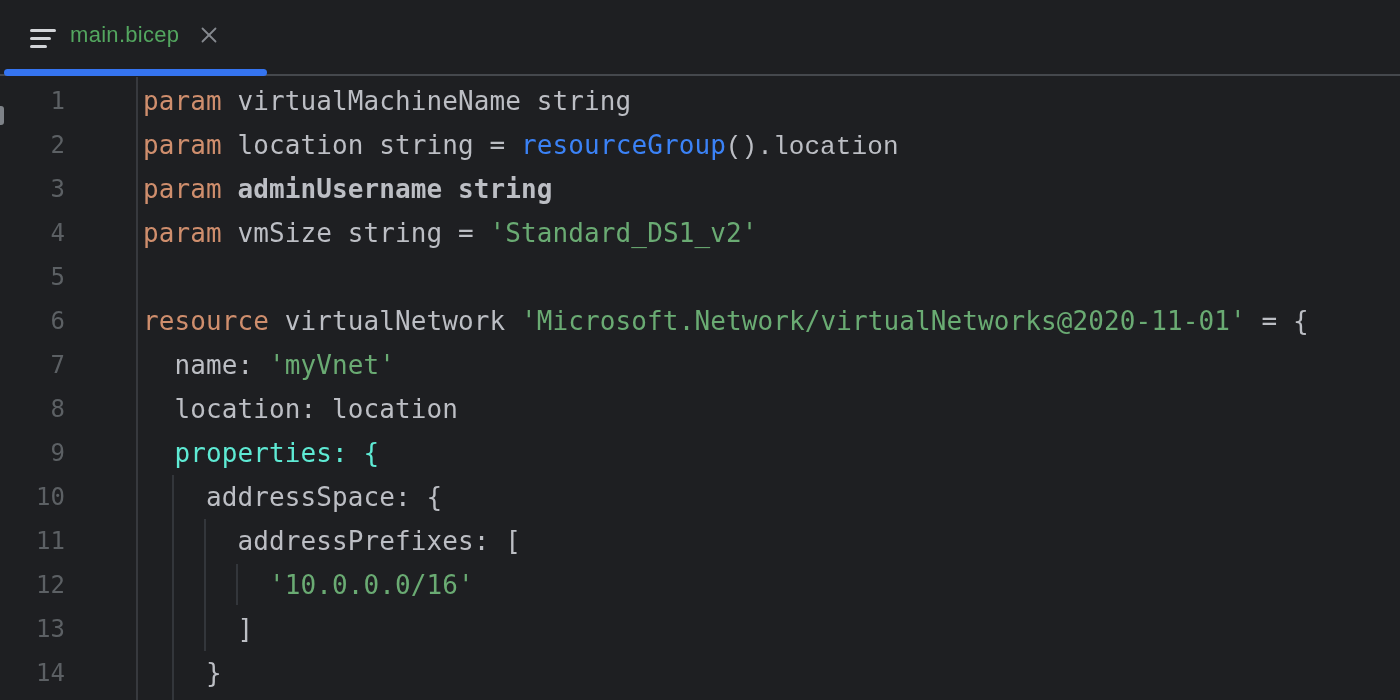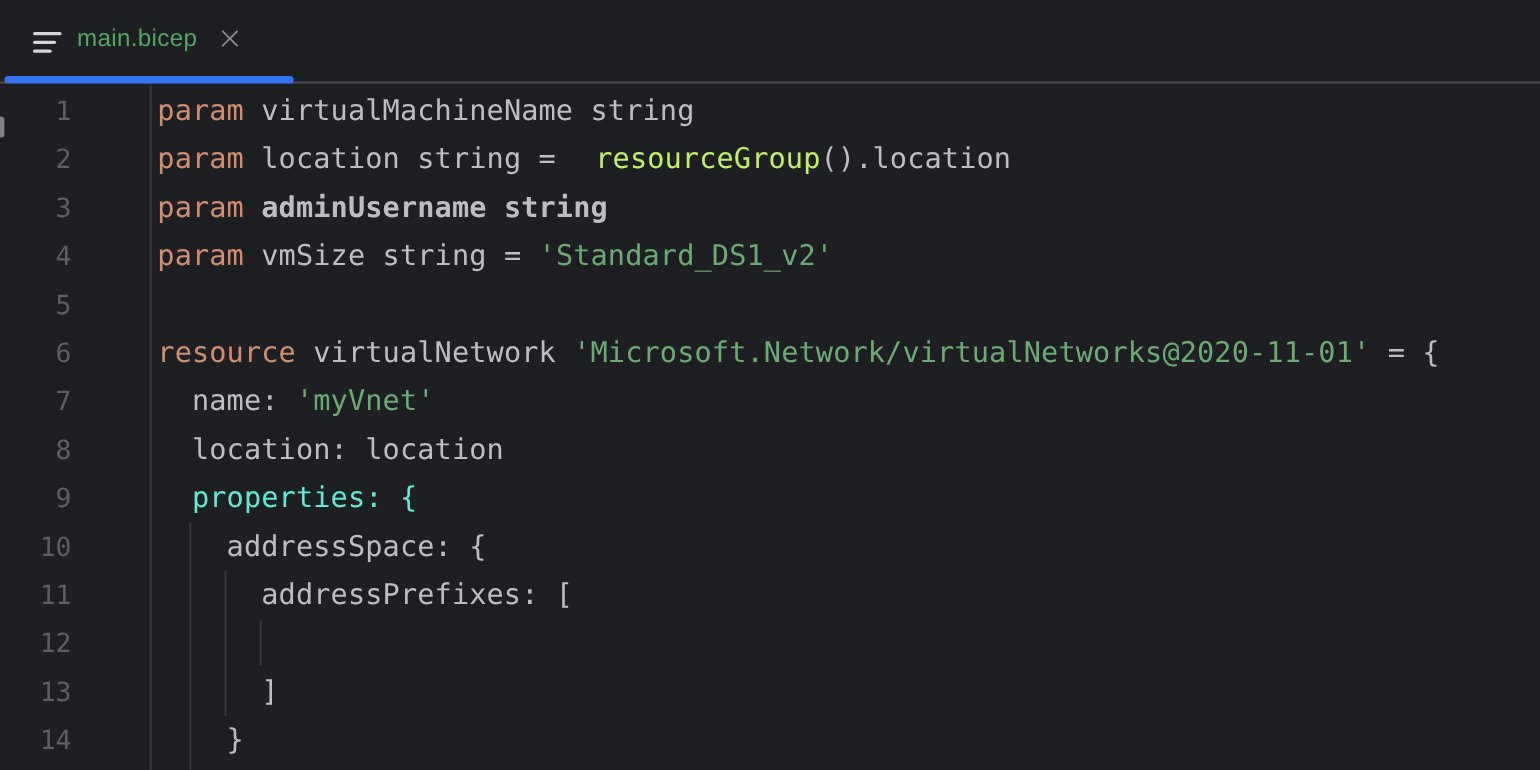--- a/index.html
+++ b/index.html
@@ -109,31 +109,31 @@
   </div>
 
   <div class="tab-underline"></div>
 </div>
 
 <div class="editor">
   <div class="gutter-sep"></div>
 
   <div class="lines">
       <div class="line"><div class="lnum">1</div><div class="codetext"><span style="color: rgb(207, 142, 109);">param</span><span style="color: rgb(188, 190, 196);"> virtualMachineName string</span></div></div>
-      <div class="line"><div class="lnum">2</div><div class="codetext"><span style="color: rgb(207, 142, 109);">param</span><span style="color: rgb(188, 190, 196);"> location string = </span><span style="color: #bef264; margin-left: 20px;">resourceGroup</span><span style="color: rgb(188, 190, 196);">().location</span></div></div>
+      <div class="line"><div class="lnum">2</div><div class="codetext"><span style="color: rgb(207, 142, 109);">param</span><span style="color: rgb(188, 190, 196);"> location string = </span><span style="color: #3b82f6;">resourceGroup</span><span style="color: rgb(188, 190, 196); font-family: Liberation Mono, monospace;">().location</span></div></div>
       <div class="line"><div class="lnum">3</div><div class="codetext"><span style="color: rgb(207, 142, 109);">param</span><span style="color: rgb(188, 190, 196); font-weight: bold;"> adminUsername string</span></div></div>
       <div class="line"><div class="lnum">4</div><div class="codetext"><span style="color: rgb(207, 142, 109);">param</span><span style="color: rgb(188, 190, 196);"> vmSize string = </span><span style="color: rgb(106, 171, 115);">'Standard_DS1_v2'</span></div></div>
       <div class="line"><div class="lnum">5</div><div class="codetext"></div></div>
       <div class="line"><div class="lnum">6</div><div class="codetext"><span style="color: rgb(207, 142, 109);">resource</span><span style="color: rgb(188, 190, 196);"> virtualNetwork </span><span style="color: rgb(106, 171, 115);">'Microsoft.Network/virtualNetworks@2020-11-01'</span><span style="color: rgb(188, 190, 196);"> = {</span></div></div>
       <div class="line"><div class="lnum">7</div><div class="codetext"><span style="color: rgb(188, 190, 196);">  name: </span><span style="color: rgb(106, 171, 115);">'myVnet'</span></div></div>
       <div class="line"><div class="lnum">8</div><div class="codetext"><span style="color: rgb(188, 190, 196);">  location: location</span></div></div>
       <div class="line"><div class="lnum">9</div><div class="codetext"><span style="color: #5eead4;">  properties: {</span></div></div>
       <div class="line"><div class="lnum">10</div><div class="codetext"><span style="color: rgb(188, 190, 196);">    addressSpace: {</span></div></div>
       <div class="line"><div class="lnum">11</div><div class="codetext"><span style="color: rgb(188, 190, 196);">      addressPrefixes: [</span></div></div>
-      <div class="line"><div class="lnum">12</div></div>
+      <div class="line"><div class="lnum">12</div><div class="codetext"><span style="color: rgb(188, 190, 196);">        </span><span style="color: rgb(106, 171, 115);">'10.0.0.0/16'</span></div></div>
       <div class="line"><div class="lnum">13</div><div class="codetext"><span style="color: rgb(188, 190, 196);">      ]</span></div></div>
       <div class="line"><div class="lnum">14</div><div class="codetext"><span style="color: rgb(188, 190, 196);">    }</span></div></div>
     </div>
 
   <div class="indent-guide guide-1"></div>
   <div class="indent-guide guide-2"></div>
   <div class="indent-guide guide-3"></div>
 </div>
 
 <div class="edge-mark"></div>

